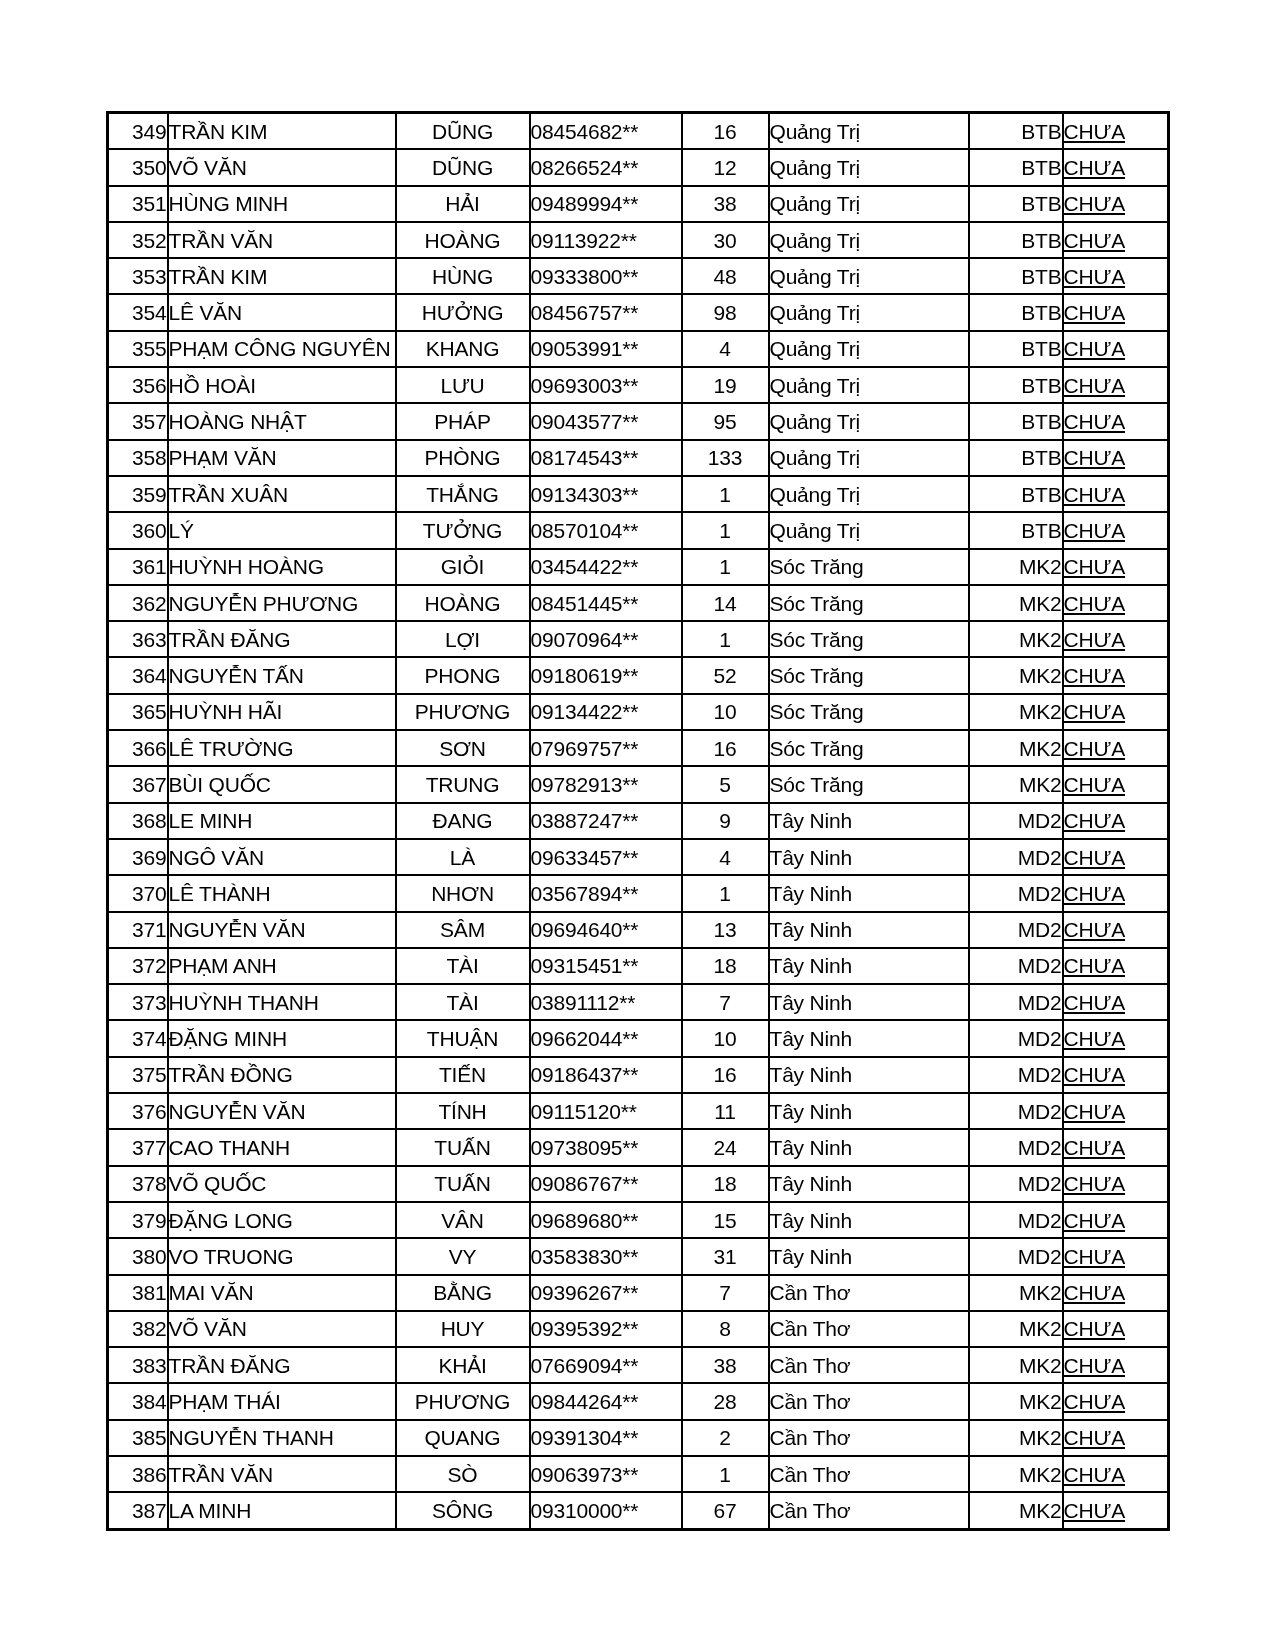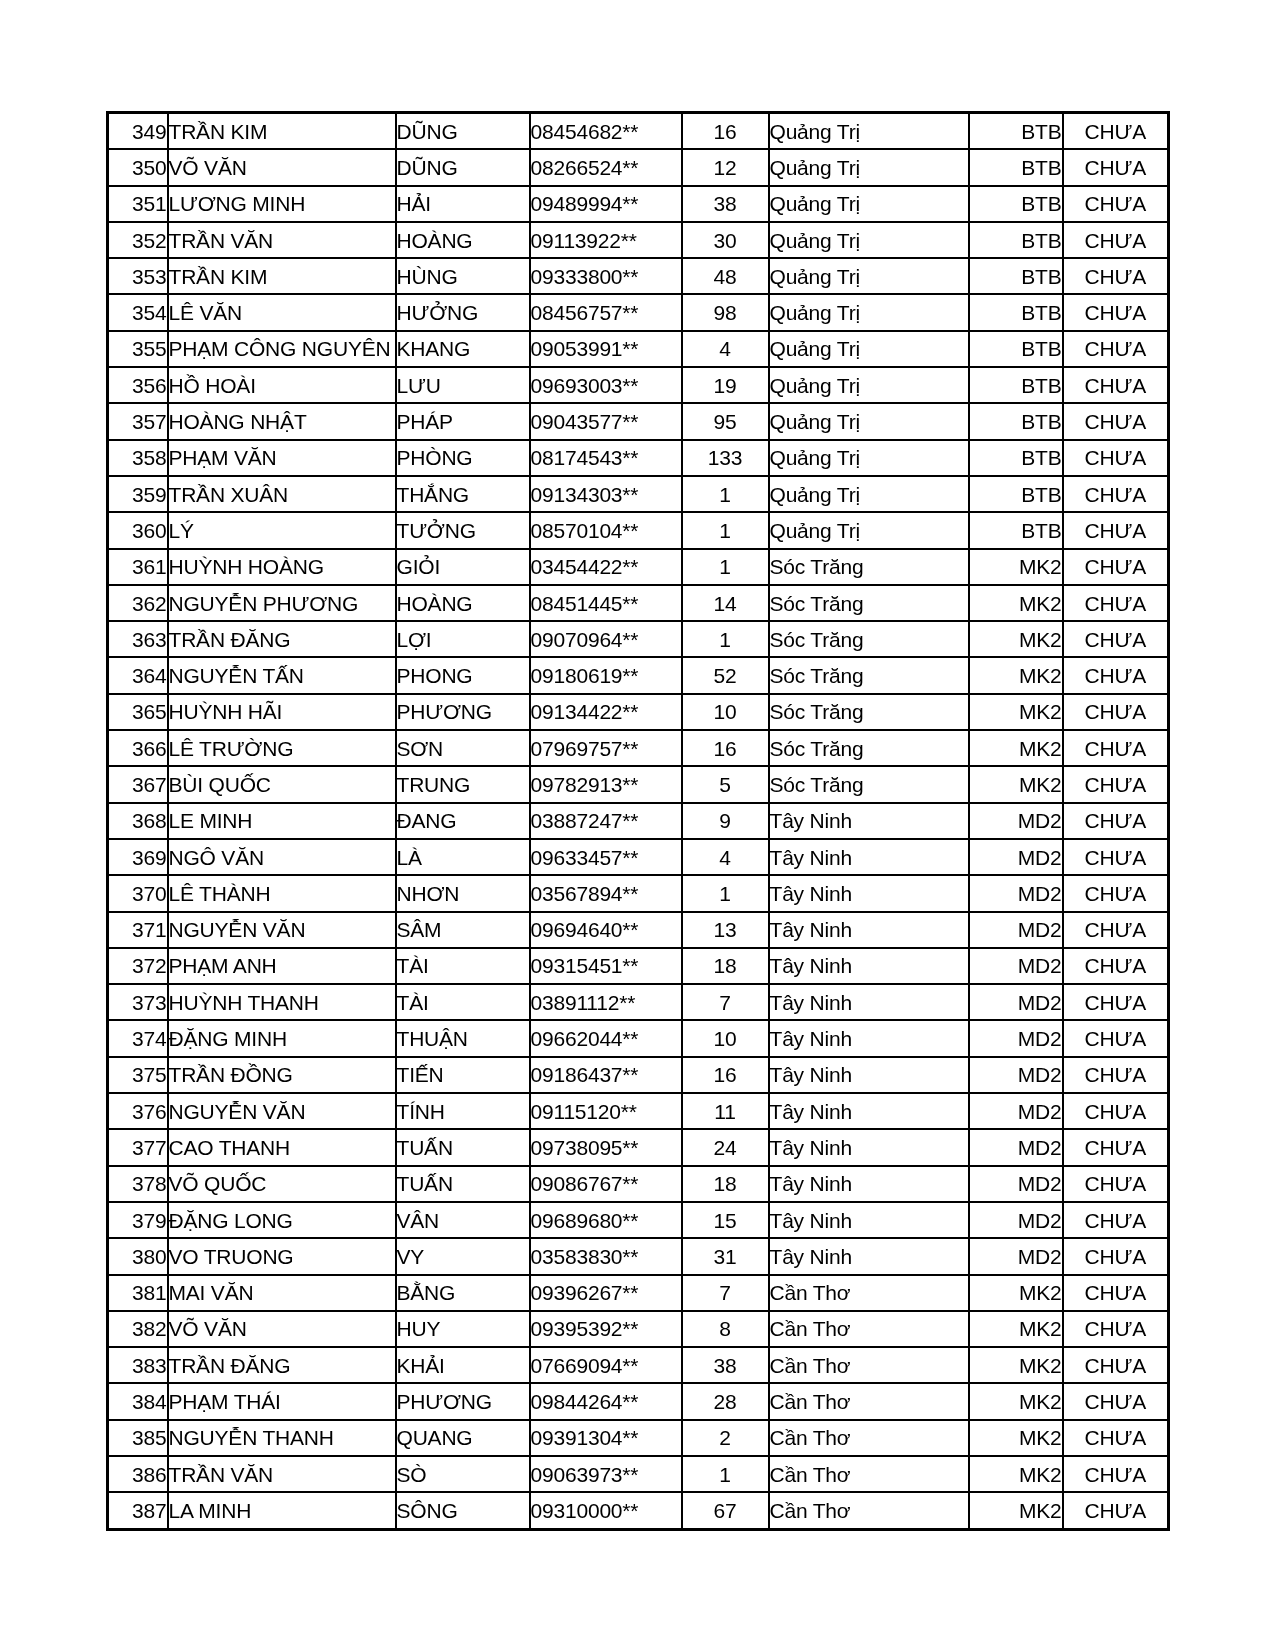--- a/index.html
+++ b/index.html
@@ -33,26 +33,26 @@
     font-size: 21px;
     letter-spacing: -0.2px;
     white-space: nowrap;
     overflow: visible;
     vertical-align: middle;
     padding: 0;
     line-height: 1;
   }
   td.c-idx    { text-align: right;  padding-right: 4px; }
   td.c-name   { text-align: left; }
-  td.c-given  { text-align: left; }
+  td.c-given  { text-align: center; }
   td.c-phone  { text-align: left;   padding-left: 3px; }
   td.c-count  { text-align: center; }
   td.c-prov   { text-align: left; }
   td.c-region { text-align: right;   padding-left: 4px; }
-  td.c-status { text-align: center;   padding-left: 4px; }
+  td.c-status { text-align: left;   padding-left: 4px; text-decoration: underline; }
 </style>
 </head>
 <body>
 
 <div class="page">
   <table class="records">
     <colgroup>
       <col style="width:60px">
       <col style="width:228px">
       <col style="width:134px">
@@ -78,21 +78,21 @@
     <td class="c-name">VÕ VĂN</td>
     <td class="c-given">DŨNG</td>
     <td class="c-phone">08266524**</td>
     <td class="c-count">12</td>
     <td class="c-prov">Quảng Trị</td>
     <td class="c-region">BTB</td>
     <td class="c-status">CHƯA</td>
   </tr>
         <tr>
     <td class="c-idx">351</td>
-    <td class="c-name">LƯƠNG MINH</td>
+    <td class="c-name">HÙNG MINH</td>
     <td class="c-given">HẢI</td>
     <td class="c-phone">09489994**</td>
     <td class="c-count">38</td>
     <td class="c-prov">Quảng Trị</td>
     <td class="c-region">BTB</td>
     <td class="c-status">CHƯA</td>
   </tr>
         <tr>
     <td class="c-idx">352</td>
     <td class="c-name">TRẦN VĂN</td>

